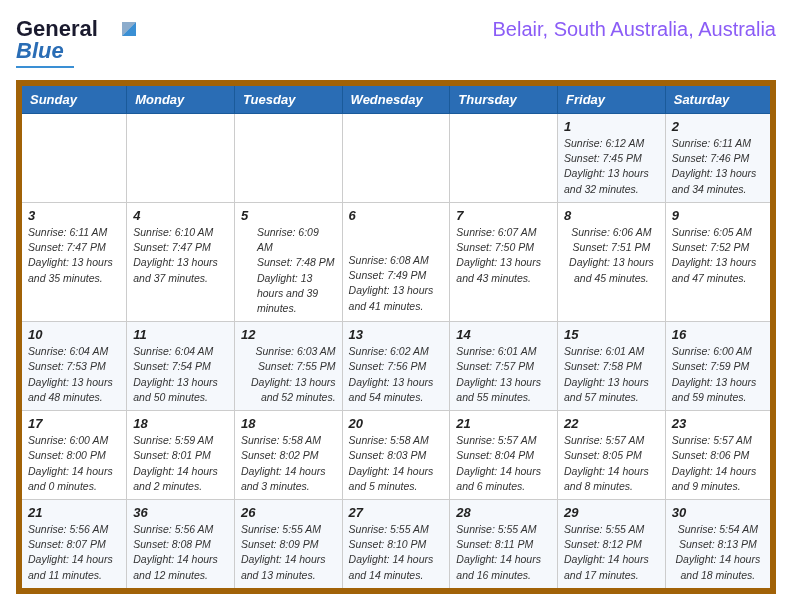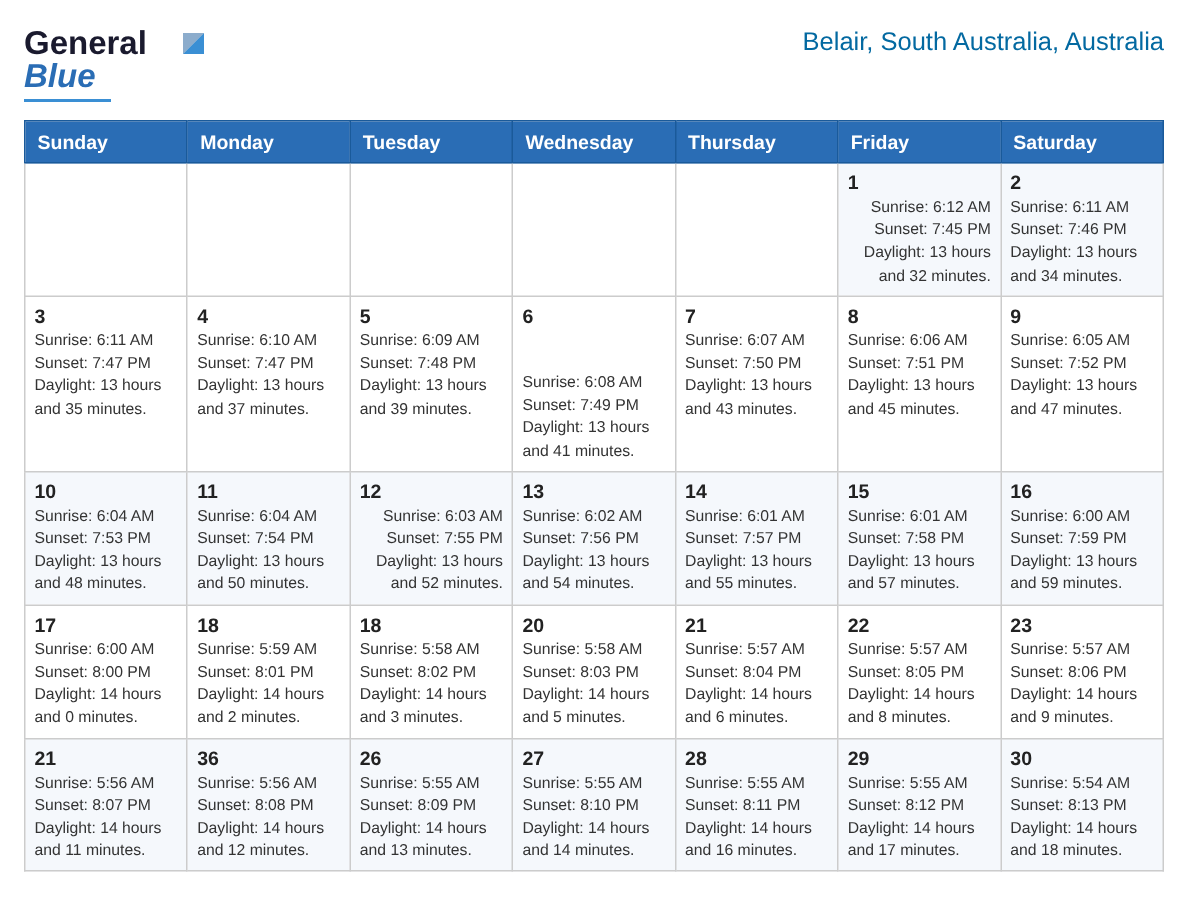--- a/index.html
+++ b/index.html
@@ -29,28 +29,29 @@
     }
     .title-block {
       text-align: right;
     }
     .main-title {
       font-size: 32px;
       font-weight: bold;
       color: #222;
     }
     .subtitle {
-      font-size: 17px;
-      color: #0369a1;
+      font-size: 20px;
+      color: #8b5cf6;
       margin-top: 2px;
     }
     .calendar {
       width: 100%;
       border-collapse: collapse;
-      border: 1px solid #a16207;
+      border: 6px solid #a16207;
+      font-style: italic;
     }
     .calendar th {
       background: #2a6db5;
       color: #fff;
       font-size: 13px;
       font-weight: bold;
       padding: 6px 8px;
       text-align: left;
       border: 1px solid #1a5a9a;
     }
@@ -116,21 +117,21 @@
   </thead>
   <tbody id="calendar-body">
   <tr>
         <td class="empty-cell"></td>
         <td class="empty-cell"></td>
         <td class="empty-cell"></td>
         <td class="empty-cell"></td>
         <td class="empty-cell"></td>
         <td>
           <span class="day-num">1</span>
-          <div class="day-info" style="white-space: pre-line; text-align: right;">Sunrise: 6:12 AM
+          <div class="day-info" style="white-space: pre-line;">Sunrise: 6:12 AM
 Sunset: 7:45 PM
 Daylight: 13 hours and 32 minutes.</div>
         </td>
         <td>
           <span class="day-num">2</span>
           <div class="day-info" style="white-space: pre-line;">Sunrise: 6:11 AM
 Sunset: 7:46 PM
 Daylight: 13 hours and 34 minutes.</div>
         </td>
       </tr>
@@ -142,39 +143,39 @@
 Daylight: 13 hours and 35 minutes.</div>
         </td>
         <td>
           <span class="day-num">4</span>
           <div class="day-info" style="white-space: pre-line;">Sunrise: 6:10 AM
 Sunset: 7:47 PM
 Daylight: 13 hours and 37 minutes.</div>
         </td>
         <td>
           <span class="day-num">5</span>
-          <div class="day-info" style="white-space: pre-line;">Sunrise: 6:09 AM
+          <div class="day-info" style="white-space: pre-line; margin-left: 16px;">Sunrise: 6:09 AM
 Sunset: 7:48 PM
 Daylight: 13 hours and 39 minutes.</div>
         </td>
         <td>
           <span class="day-num">6</span>
           <div class="day-info" style="white-space: pre-line; margin-top: 30px;">Sunrise: 6:08 AM
 Sunset: 7:49 PM
 Daylight: 13 hours and 41 minutes.</div>
         </td>
         <td>
           <span class="day-num">7</span>
           <div class="day-info" style="white-space: pre-line;">Sunrise: 6:07 AM
 Sunset: 7:50 PM
 Daylight: 13 hours and 43 minutes.</div>
         </td>
         <td>
           <span class="day-num">8</span>
-          <div class="day-info" style="white-space: pre-line;">Sunrise: 6:06 AM
+          <div class="day-info" style="white-space: pre-line; text-align: center;">Sunrise: 6:06 AM
 Sunset: 7:51 PM
 Daylight: 13 hours and 45 minutes.</div>
         </td>
         <td>
           <span class="day-num">9</span>
           <div class="day-info" style="white-space: pre-line;">Sunrise: 6:05 AM
 Sunset: 7:52 PM
 Daylight: 13 hours and 47 minutes.</div>
         </td>
       </tr>
@@ -298,19 +299,19 @@
 Daylight: 14 hours and 16 minutes.</div>
         </td>
         <td>
           <span class="day-num">29</span>
           <div class="day-info" style="white-space: pre-line;">Sunrise: 5:55 AM
 Sunset: 8:12 PM
 Daylight: 14 hours and 17 minutes.</div>
         </td>
         <td>
           <span class="day-num">30</span>
-          <div class="day-info" style="white-space: pre-line;">Sunrise: 5:54 AM
+          <div class="day-info" style="white-space: pre-line; text-align: center;">Sunrise: 5:54 AM
 Sunset: 8:13 PM
 Daylight: 14 hours and 18 minutes.</div>
         </td>
       </tr>
     </tbody>
 </table>
 
 </body></html>

